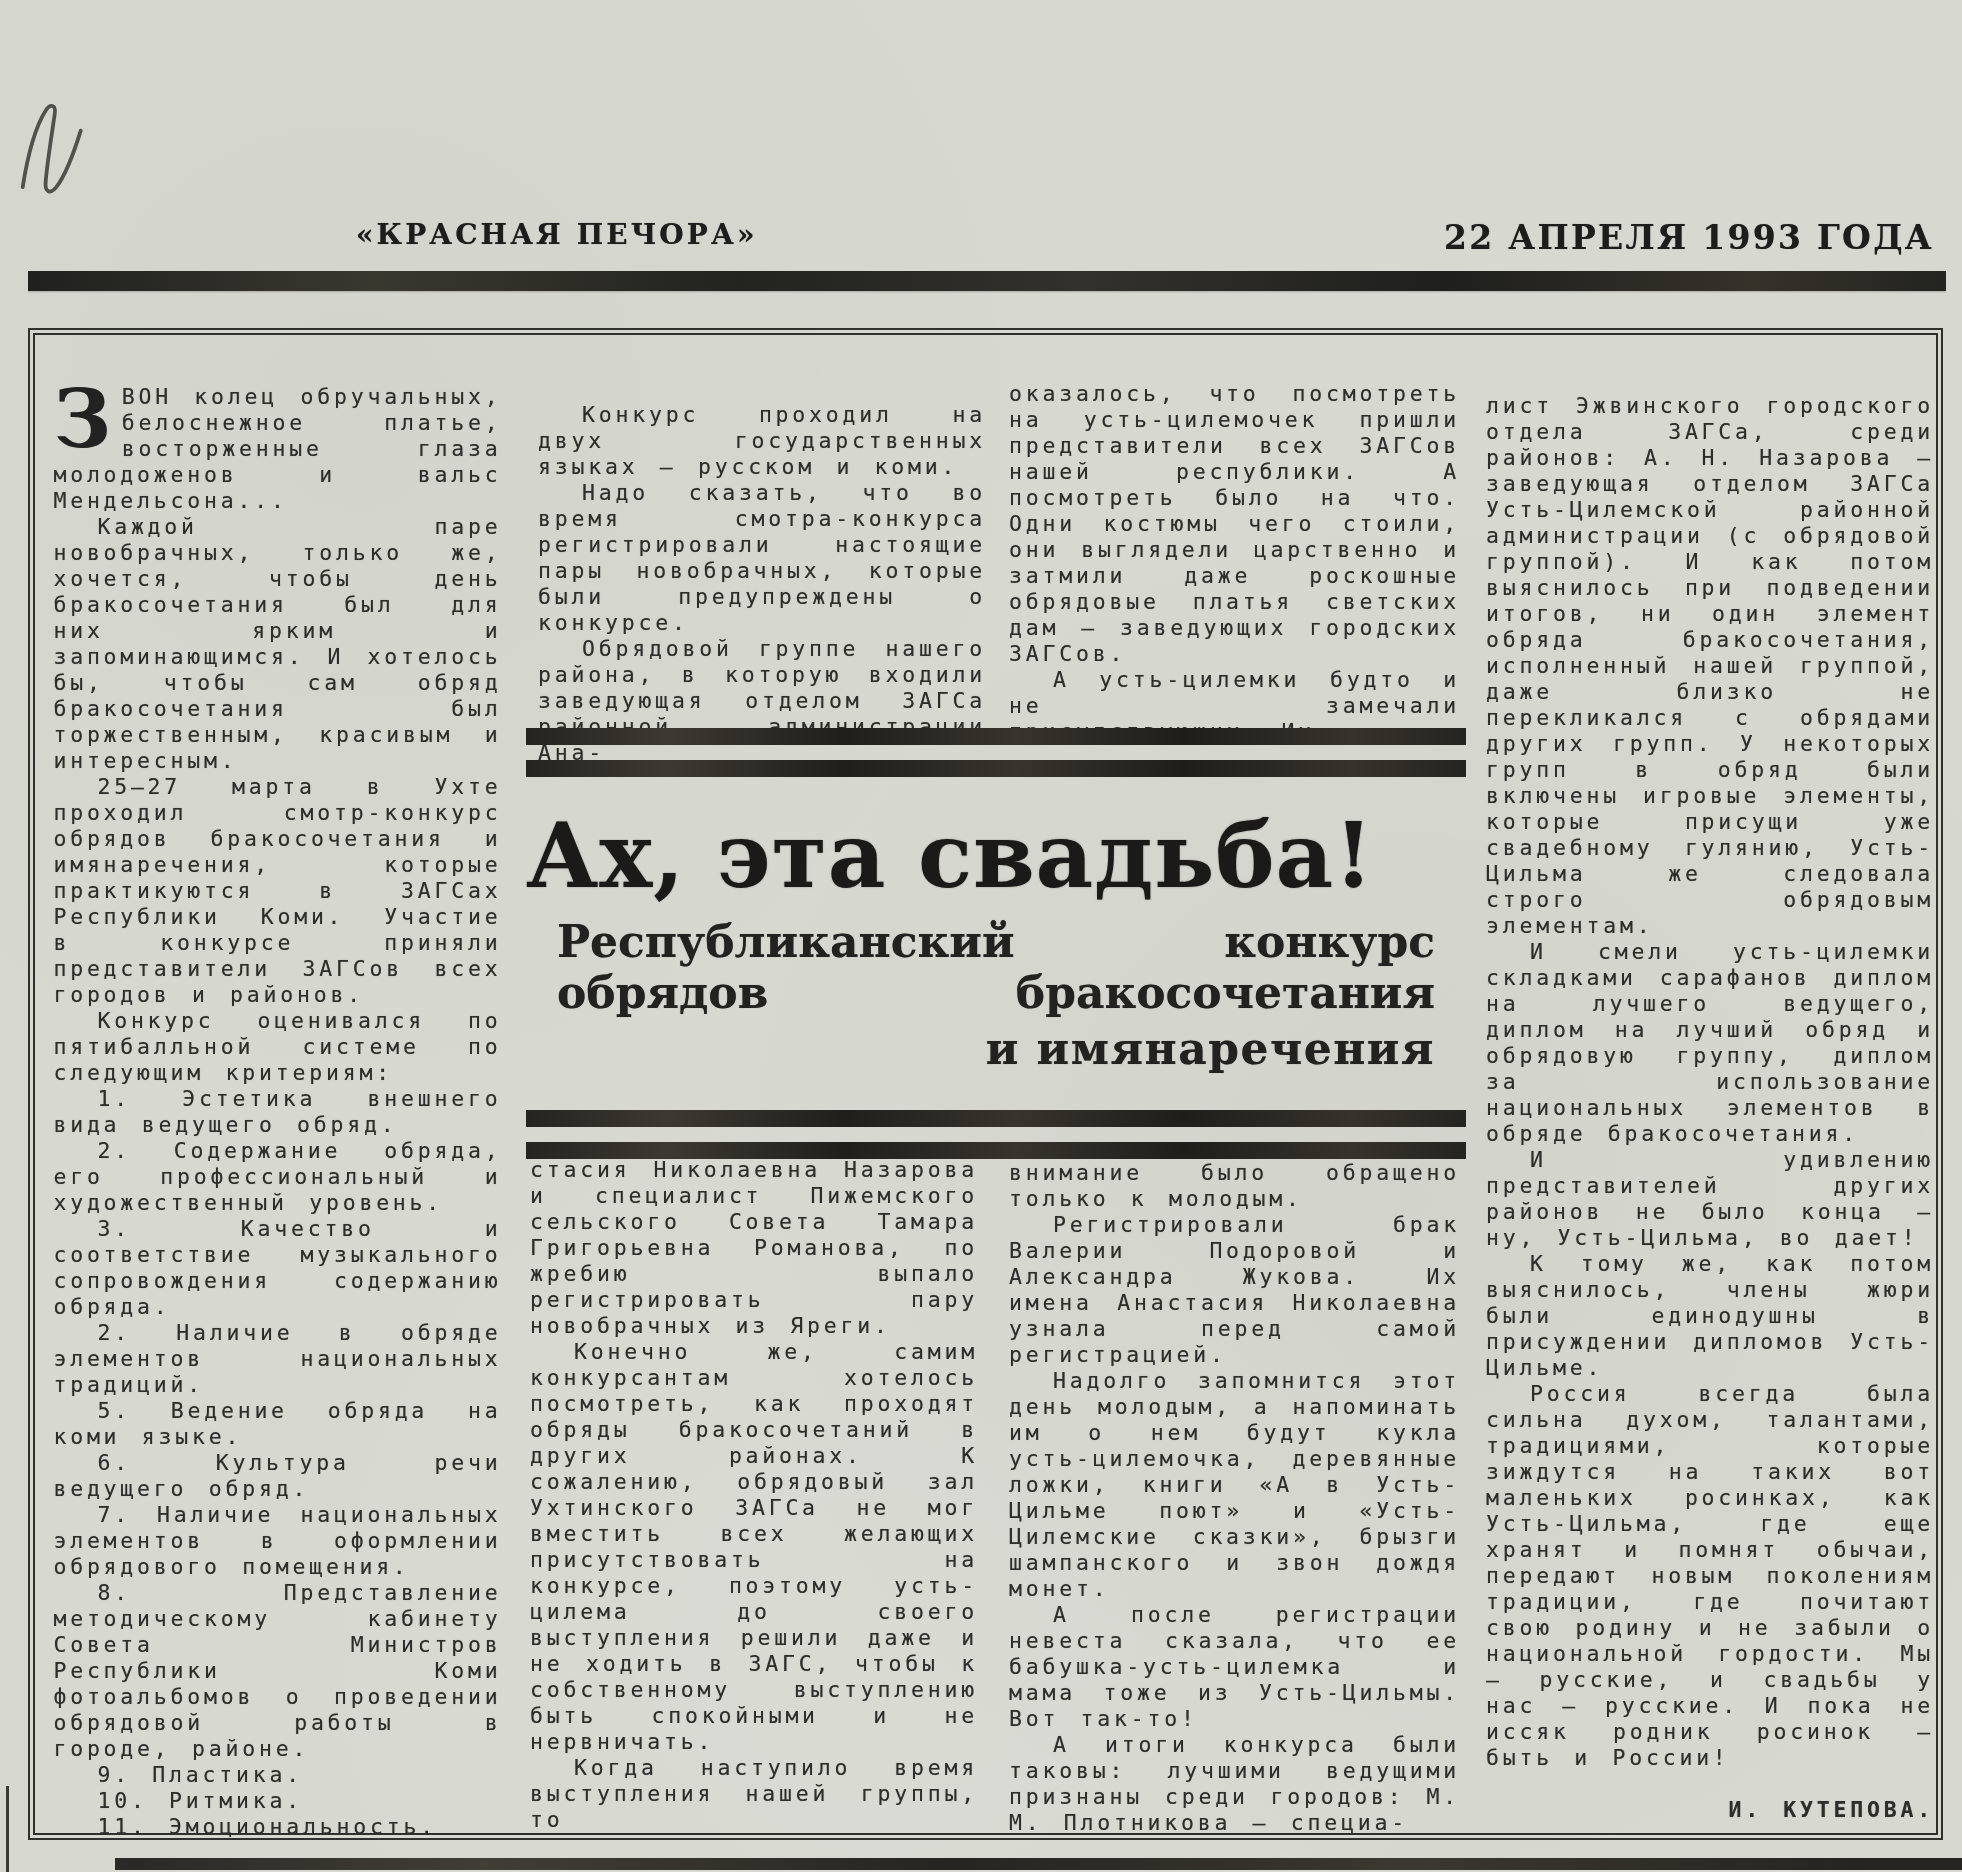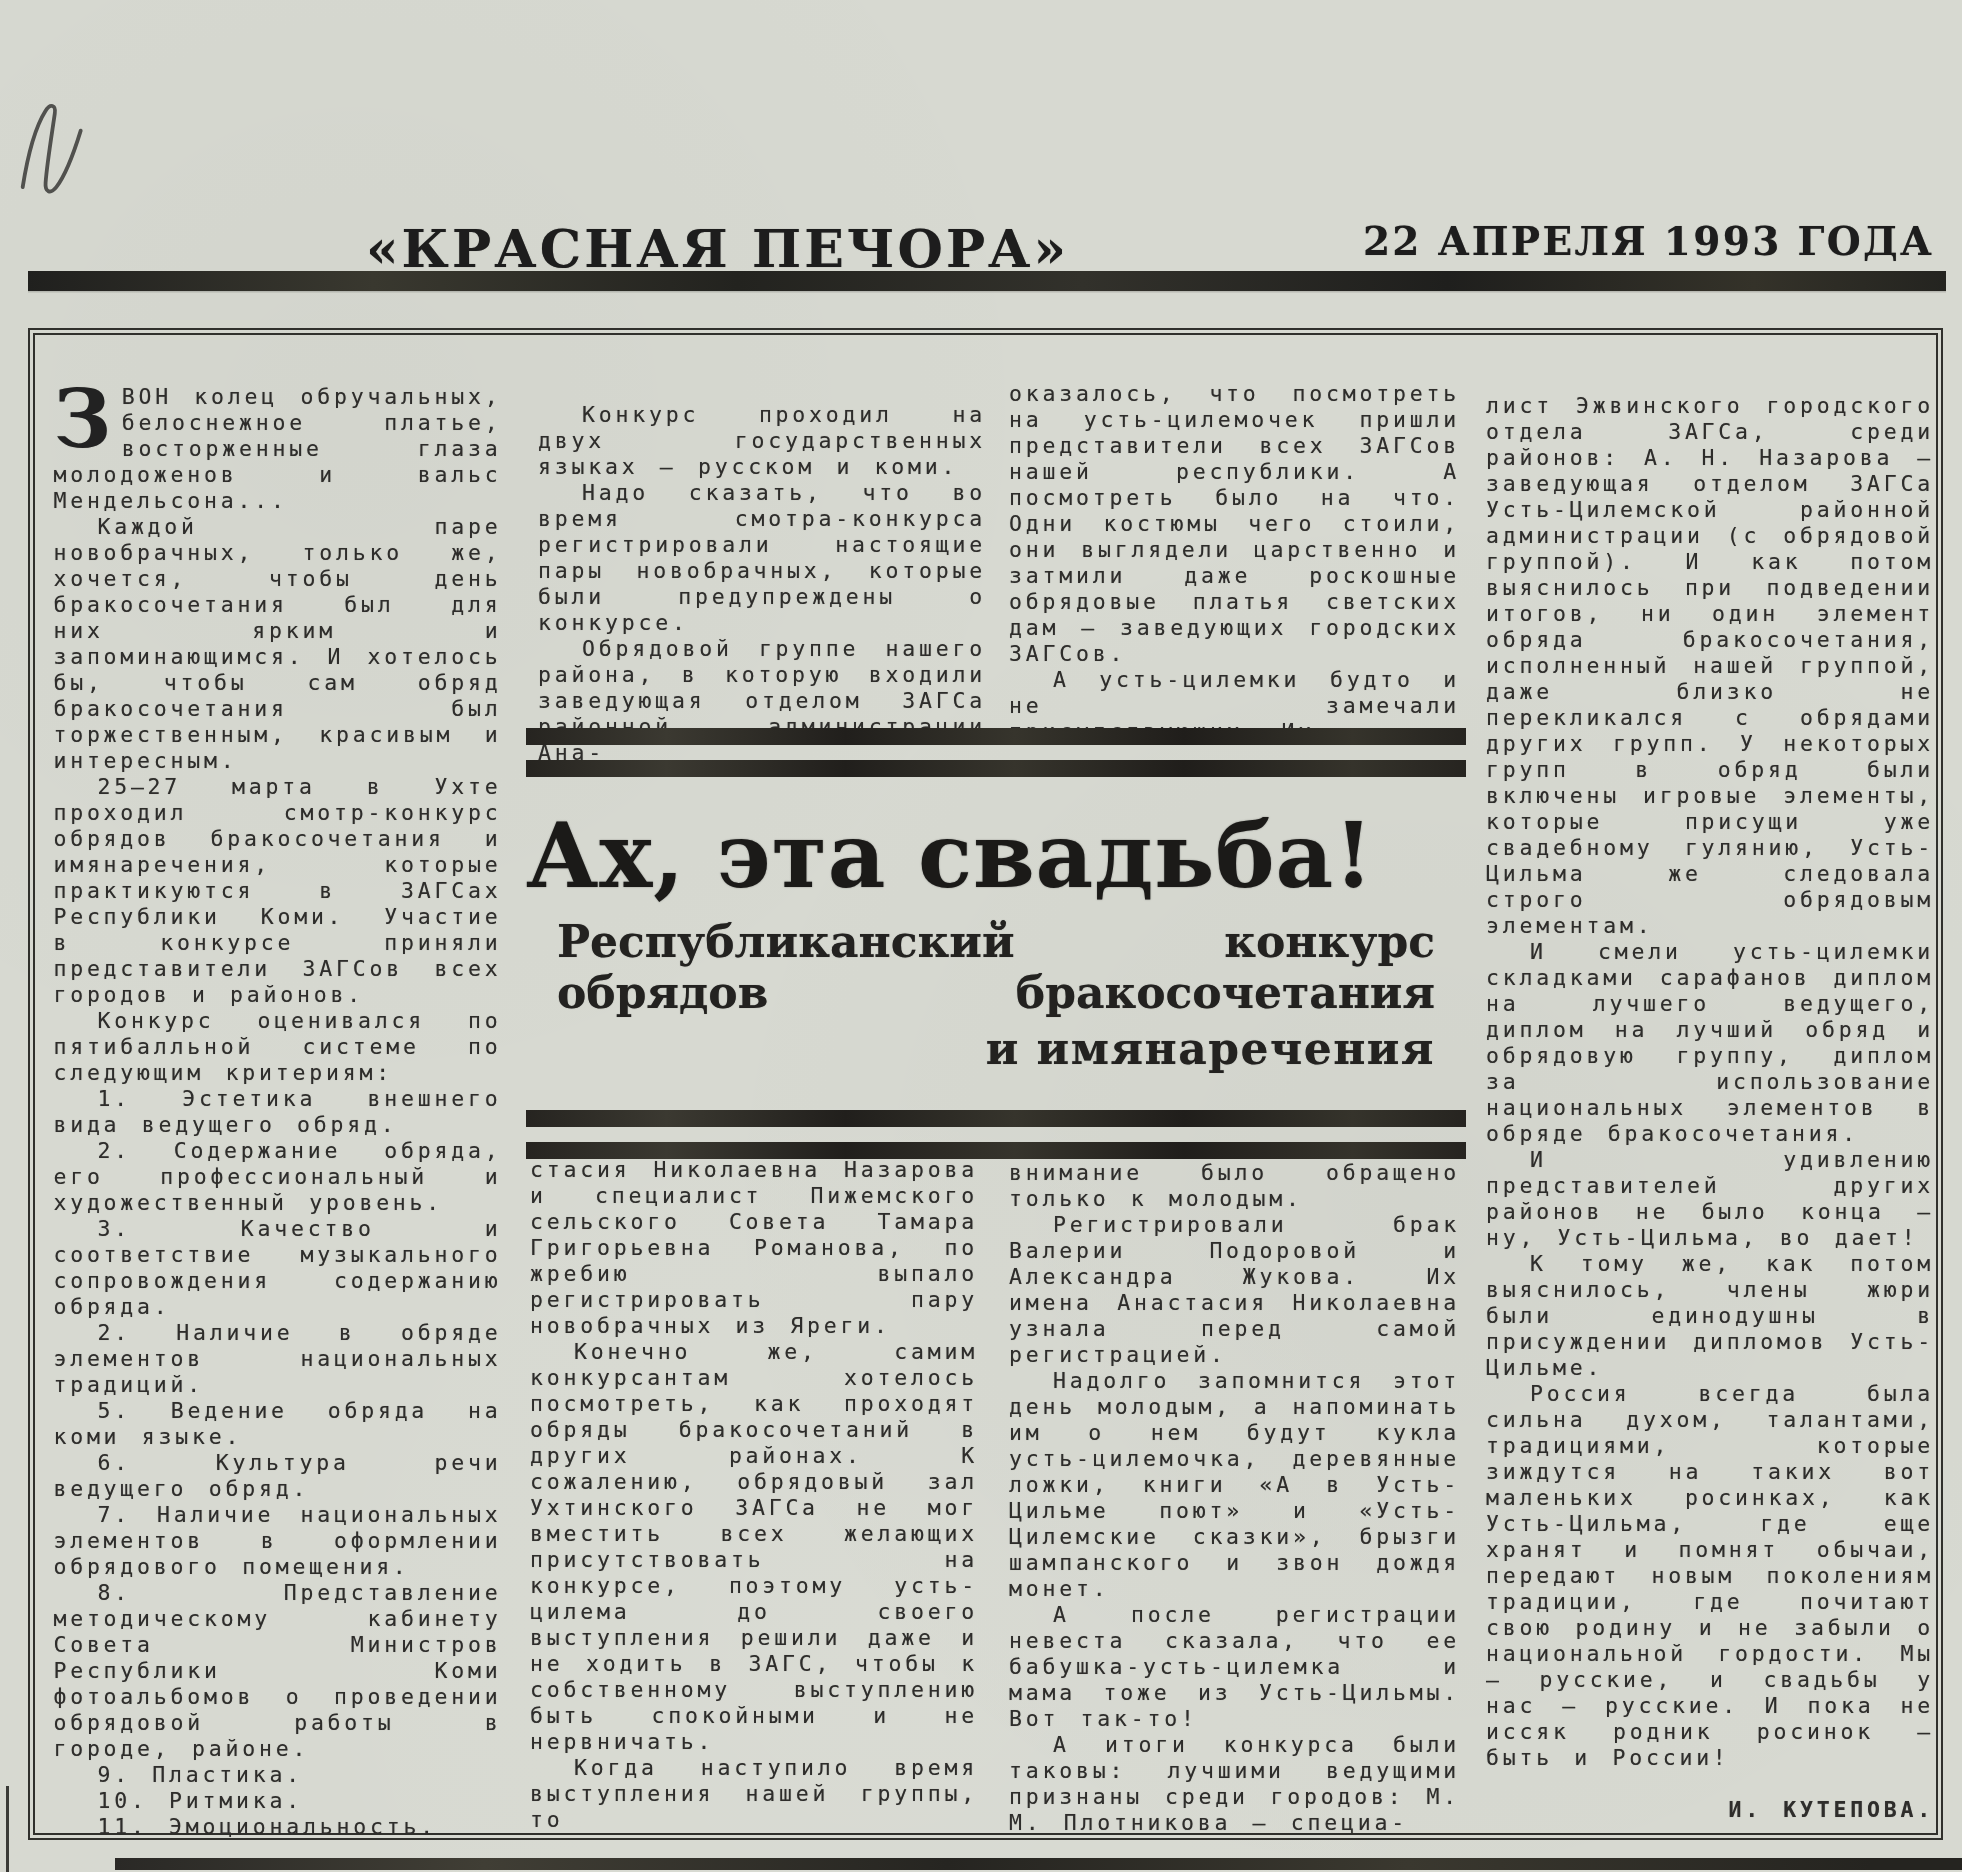--- a/index.html
+++ b/index.html
@@ -8,30 +8,30 @@
     background:
       radial-gradient(circle at 18% 22%, rgba(0,0,0,0.02), transparent 34%),
       radial-gradient(circle at 72% 64%, rgba(0,0,0,0.025), transparent 40%),
       radial-gradient(circle at 45% 88%, rgba(255,255,255,0.05), transparent 35%),
       #d7d9d1;
     font-family:"DejaVu Sans Mono", monospace;
     color:#2b2b2b;
   }
   
   .masthead-title {
-    position:absolute; left:366px; top:218px;
+    position:absolute; left:356px; top:218px;
     font-family:"DejaVu Serif", serif; font-weight:bold;
-    font-size:52px; letter-spacing:3.1px; color:#1d1d1d;
+    font-size:28px; letter-spacing:3.1px; color:#1d1d1d;
     text-shadow:0 0 0.8px rgba(30,30,30,.55);
     white-space:nowrap;
   }
   .masthead-date {
     position:absolute; right:29px; top:218px;
     font-family:"DejaVu Serif", serif; font-weight:bold;
-    font-size:39px; letter-spacing:2.3px; color:#1d1d1d;
+    font-size:33px; letter-spacing:2.3px; color:#1d1d1d;
     text-shadow:0 0 0.8px rgba(30,30,30,.55);
     white-space:nowrap;
     text-align:center;
   }
   .masthead-rule {
     position:absolute; left:28px; top:271px; width:1918px; height:20px;
     background:linear-gradient(90deg,#20201e,#39382f 18%,#23231f 37%,#32312b 55%,#1f1f1d 74%,#343229 90%,#242420);
     box-shadow:0 1.5px 0 rgba(0,0,0,.15);
   }
   

